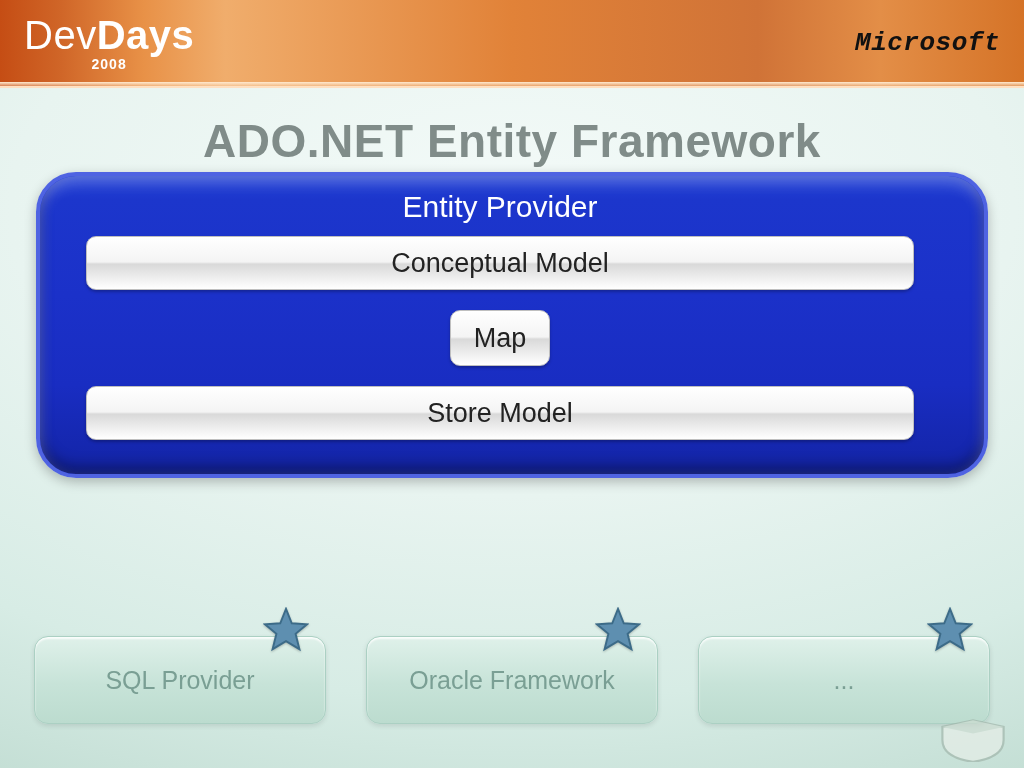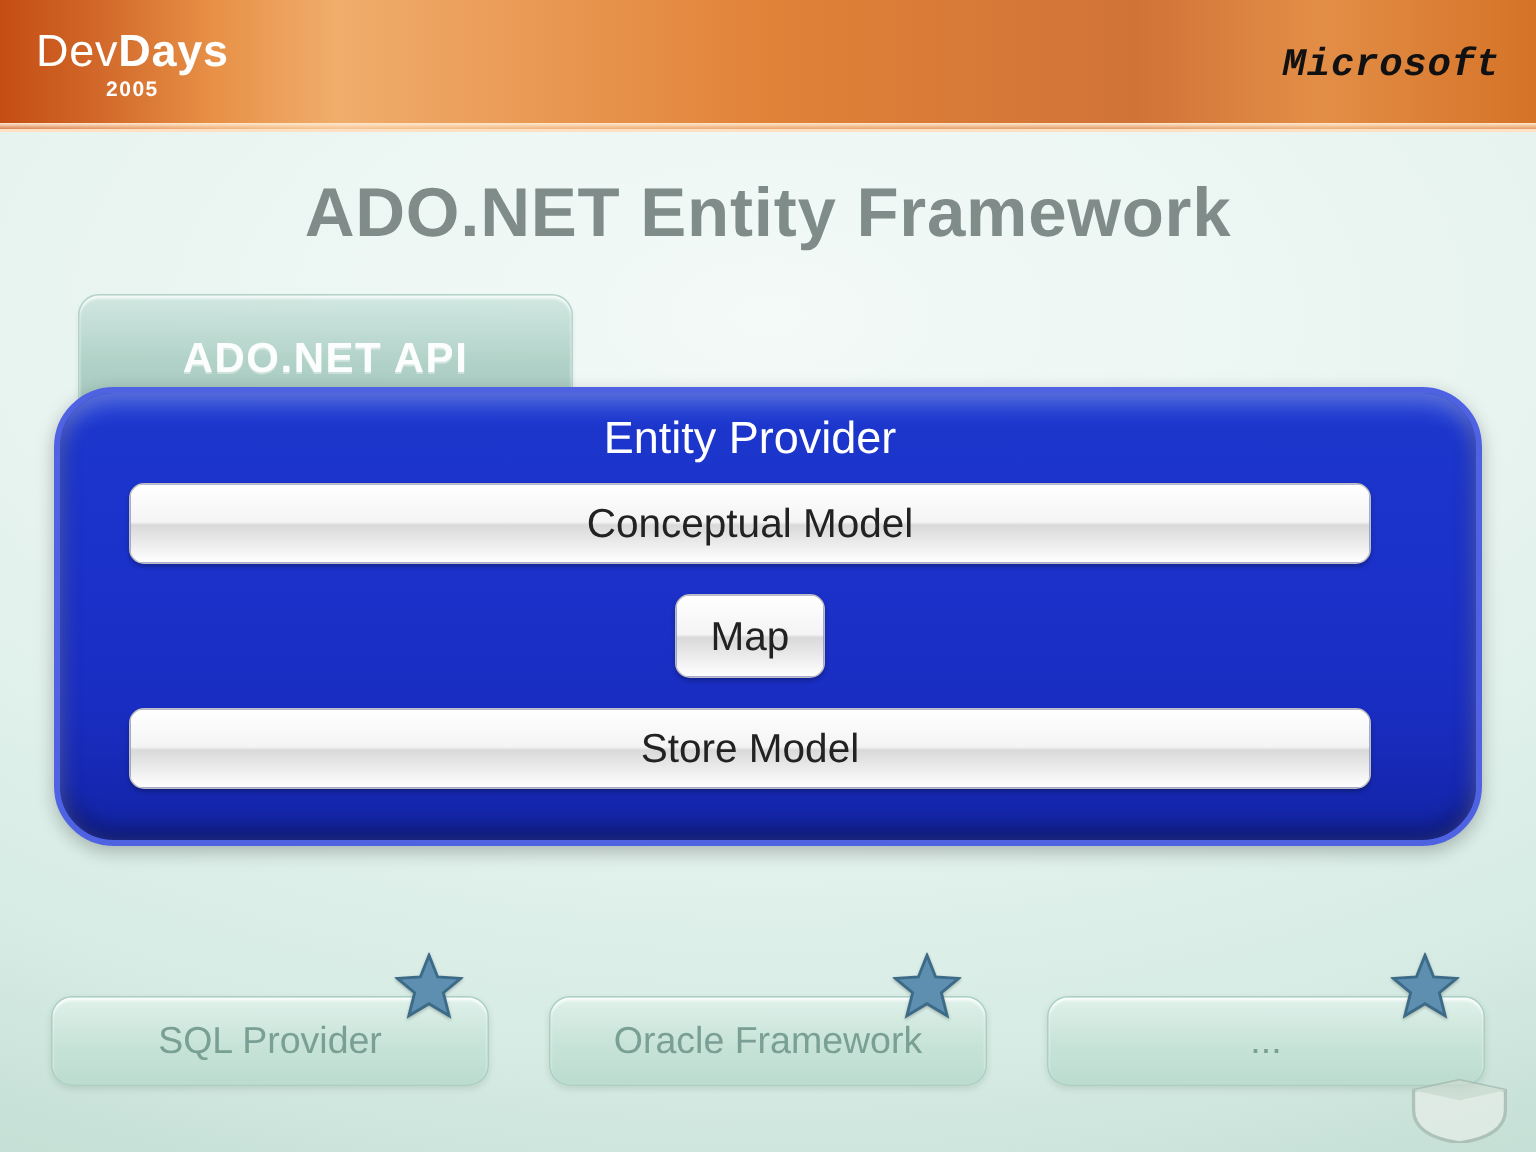--- a/index.html
+++ b/index.html
@@ -17,21 +17,21 @@
     justify-content: space-between;
     padding: 0 24px;
     border-bottom: 2px solid #ffdfc0;
     position: relative;
   }
   .header::after{
     content:""; position:absolute; left:0; right:0; bottom:-2px; height:6px;
     background:linear-gradient(#ffe9cf, rgba(255,233,207,0));
   }
   .devdays { color:#fff; text-align:center; line-height:1; }
-  .devdays .top { font-size:30px; font-weight:400; letter-spacing:.5px; font-family:"Segoe UI Light","Segoe UI",Arial,sans-serif;text-align:right; }
+  .devdays .top { font-size:40px; font-weight:400; letter-spacing:.5px; font-family:"Segoe UI Light","Segoe UI",Arial,sans-serif;text-align:right; }
   .devdays .top b { font-weight:700; }
   .devdays .year { font-size:14px; font-weight:700; letter-spacing:1px; margin-top:2px; }
   .mslogo { font-family: Liberation Mono, monospace; font-size:26px; font-weight:900; font-style:italic; color:#111; letter-spacing:.5px; }
 
   
   .body {
     height: calc(768px - 88px);
     background:
       radial-gradient(ellipse 140% 120% at 50% 18%,
         #f3faf8 0%, #e8f4f0 35%, #d7ece5 60%, #bcd9ce 85%, #9fc4b4 100%);
@@ -91,21 +91,21 @@
   }
   .bar  { height:54px; width:100%; }
   .chip { height:56px; width:100px; margin:20px auto; }
 
   
   .providers {
     position:absolute; left:34px; right:34px; bottom:44px;
     display:flex; justify-content:space-between; gap:40px;
   }
   .prov {
-    flex:1; height:60px; border-radius:14px;
+    flex:1; height:88px; border-radius:14px;
     background:linear-gradient(#dff1ea, #c7e3d8 55%, #bcdccf);
     border:1px solid #abd0c3;
     box-shadow: inset 0 2px 2px rgba(255,255,255,.85), 0 2px 5px rgba(0,0,0,.1);
     display:flex; align-items:center; justify-content:center;
     font-size:25px; color:#7a9f94; font-weight:500; position:relative;
   }
   .star {
     position:absolute; top:-30px; right:16px; width:46px; height:46px;
   }
   .star svg{ width:100%; height:100%; filter:drop-shadow(0 1px 1px rgba(0,0,0,.25)); }
@@ -117,31 +117,30 @@
   .shield svg{width:100%;height:100%;}
 </style>
 </head>
 <body>
 
 <div class="header">
   <div class="devdays">
     <div class="top">
       <span>Dev</span><b>Days</b>
     </div>
-    <div class="year">2005</div>
+    <div class="year">2008</div>
   </div>
   <div class="mslogo">Microsoft</div>
 </div>
 
 <div class="body">
 
   <div class="title">ADO.NET Entity Framework</div>
 
   <div class="apis">
-    <div class="api-tab">ADO.NET API</div>
   </div>
 
   <div class="panel">
     <div class="panel-title">Entity Provider</div>
     <div class="bar">Conceptual Model</div>
     <div class="chip">Map</div>
     <div class="bar">Store Model</div>
   </div>
 
   <div class="providers">

